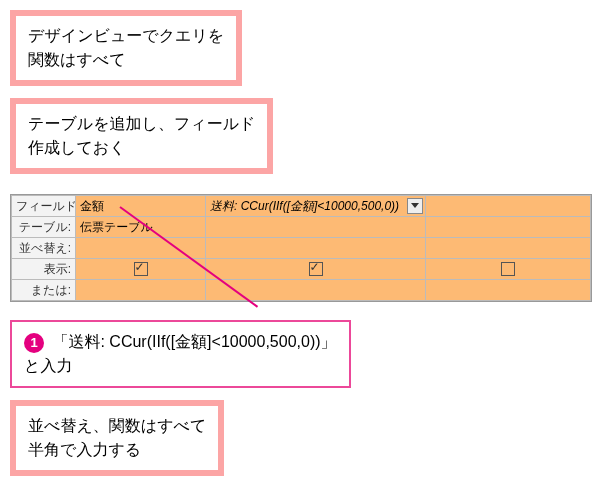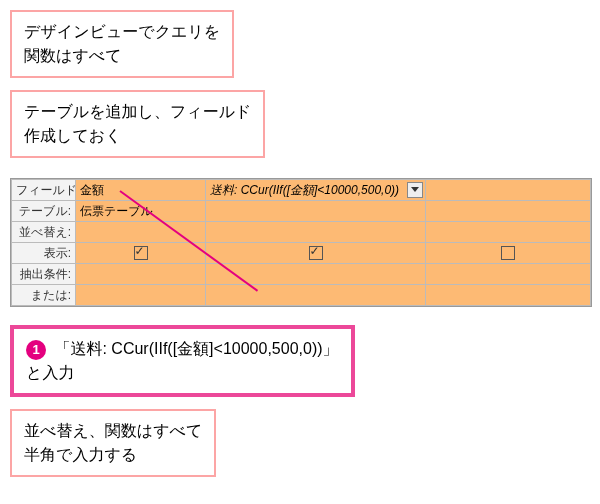--- a/index.html
+++ b/index.html
@@ -5,30 +5,30 @@
   body {
     margin: 0;
     padding: 10px;
     font-family: "Meiryo", "Yu Gothic", sans-serif;
     font-size: 14px;
     background: #fff;
     width: 600px;
     box-sizing: border-box;
   }
   .callout {
-    border: 2px solid #fca5a5;
+    border: 6px solid #fca5a5;
     background: #fff;
     padding: 8px 12px;
     margin-bottom: 12px;
     display: inline-block;
     font-size: 16px;
     line-height: 1.5;
   }
   .callout.pink {
-    border: 4px solid #ec4899;
+    border: 2px solid #ec4899;
   }
   .step-num {
     display: inline-block;
     width: 20px;
     height: 20px;
     background: #e4007f;
     color: #fff;
     border-radius: 50%;
     text-align: center;
     line-height: 20px;
@@ -161,26 +161,20 @@
       <td></td>
       <td></td>
     </tr>
     <tr>
       <th>表示:</th>
       <td class="checkbox-cell"><span class="chk checked"></span></td>
       <td class="checkbox-cell"><span class="chk checked"></span></td>
       <td class="checkbox-cell"><span class="chk"></span></td>
     </tr>
     <tr>
-      <th>抽出条件:</th>
-      <td></td>
-      <td></td>
-      <td></td>
-    </tr>
-    <tr>
       <th>または:</th>
       <td></td>
       <td></td>
       <td></td>
     </tr>
   </tbody>
       </table>
 </div>
 
 <div class="leader-line" style="left:110px; top:12px; width:170px; transform: rotate(36deg);"></div>

